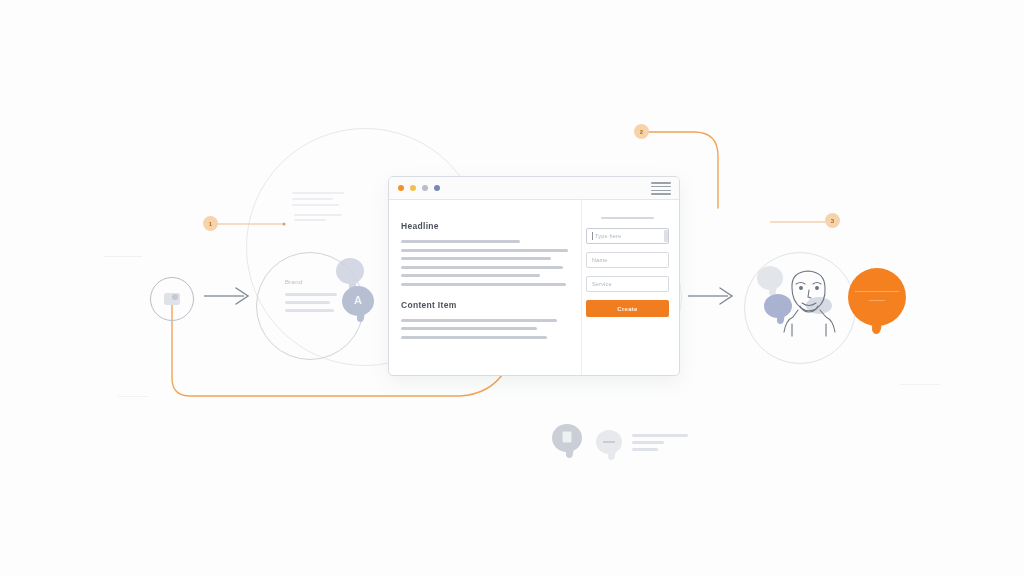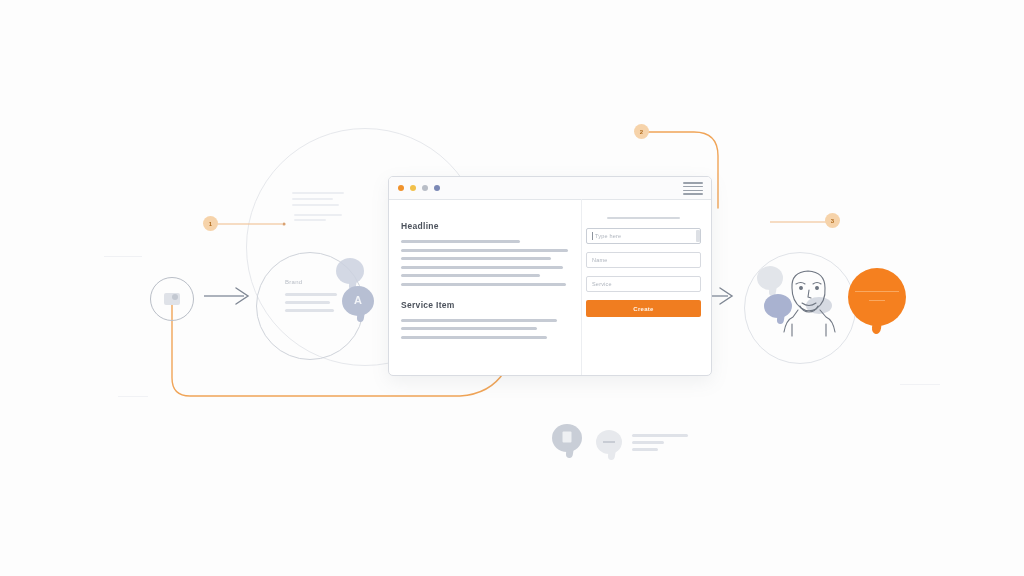--- a/index.html
+++ b/index.html
@@ -16,21 +16,20 @@
   .tline{background:#c6cbd4;border-radius:2px;height:3px;}
   .tline.faint{background:#dfe2e8;}
   .tline.vfaint{background:#eceef2;height:2px;}
 
   
   #browser{
     left:388px;top:176px;width:290px;height:198px;
     background:#ffffff;border:1px solid #d9dce2;border-radius:5px;
     box-shadow:0 6px 18px rgba(120,128,140,.10);
     overflow:hidden;
-    padding-left:32px;
   }
   #browser-chrome{
     position:absolute;left:0;top:0;width:100%;height:22px;
     background:#fbfbfc;border-bottom:1px solid #e3e6ea;
   }
   .dot{position:absolute;top:8px;width:6px;height:6px;border-radius:50%;}
   #dot-close{left:9px;background:#f0922b;}
   #dot-min{left:21px;background:#f2c14b;}
   #dot-max{left:33px;background:#b9bec7;}
   #dot-extra{left:45px;background:#7b88b5;}
@@ -207,21 +206,21 @@
       <div id="article">
         <div class="headline">Headline</div>
         <div class="para">
           <div class="tline" style="width:70%;"></div>
           <div class="tline" style="width:98%;"></div>
           <div class="tline" style="width:88%;"></div>
           <div class="tline" style="width:95%;"></div>
           <div class="tline" style="width:82%;"></div>
           <div class="tline" style="width:97%;"></div>
         </div>
-        <div class="headline" style="margin-top:14px;">Service Item</div>
+        <div class="headline" style="margin-top:14px;">Content Item</div>
         <div class="para">
           <div class="tline" style="width:92%;"></div>
           <div class="tline" style="width:80%;"></div>
           <div class="tline" style="width:86%;"></div>
         </div>
       </div>
 
       <div id="formpanel">
         <div class="form-cap"></div>
 

